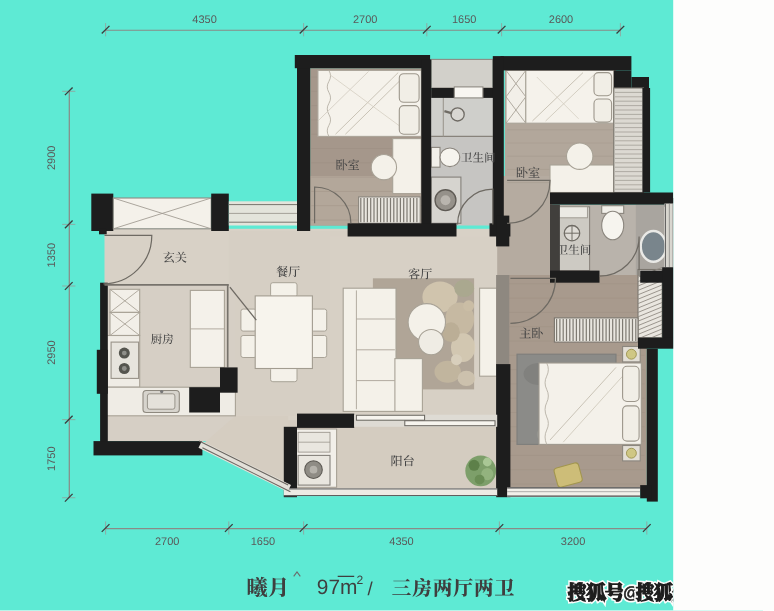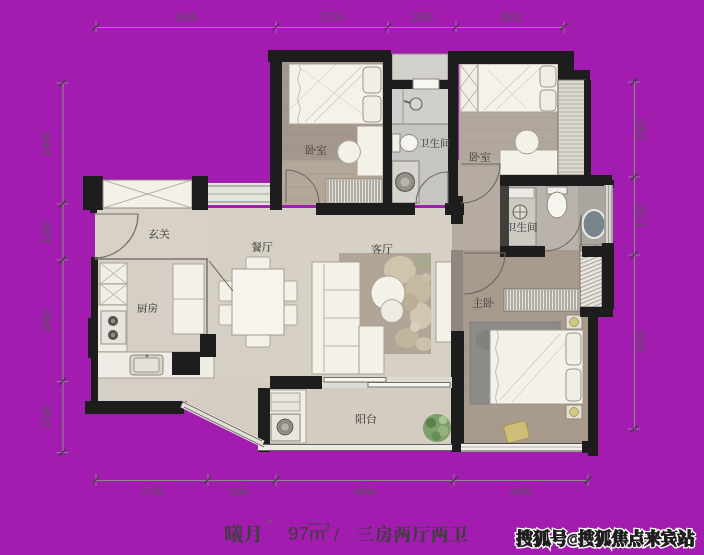--- a/index.html
+++ b/index.html
@@ -1,15 +1,15 @@
 <!DOCTYPE html>
 <html><head><meta charset="utf-8">
 <style>
 html,body{margin:0;padding:0;background:#fdfdfc;font-family:"Liberation Sans",sans-serif;}
-#plan{width:704px;height:555px;position:relative;background:#a21caf;overflow:hidden;}
+#plan{width:612px;height:555px;position:relative;background:#5eead4;overflow:hidden;}
 #plan svg{filter:blur(0.3px);}
 </style></head>
 <body>
 <div id="plan"><svg width="704" height="555" viewBox="0 0 704 555">
 <rect x="95" y="208" width="360" height="180" fill="#d8d1c6"></rect>
 
 <rect x="208" y="210" width="150" height="168" fill="#d6cfc4"></rect>
 
 <rect x="300" y="215" width="155" height="165" fill="#d7d0c5"></rect>
 

